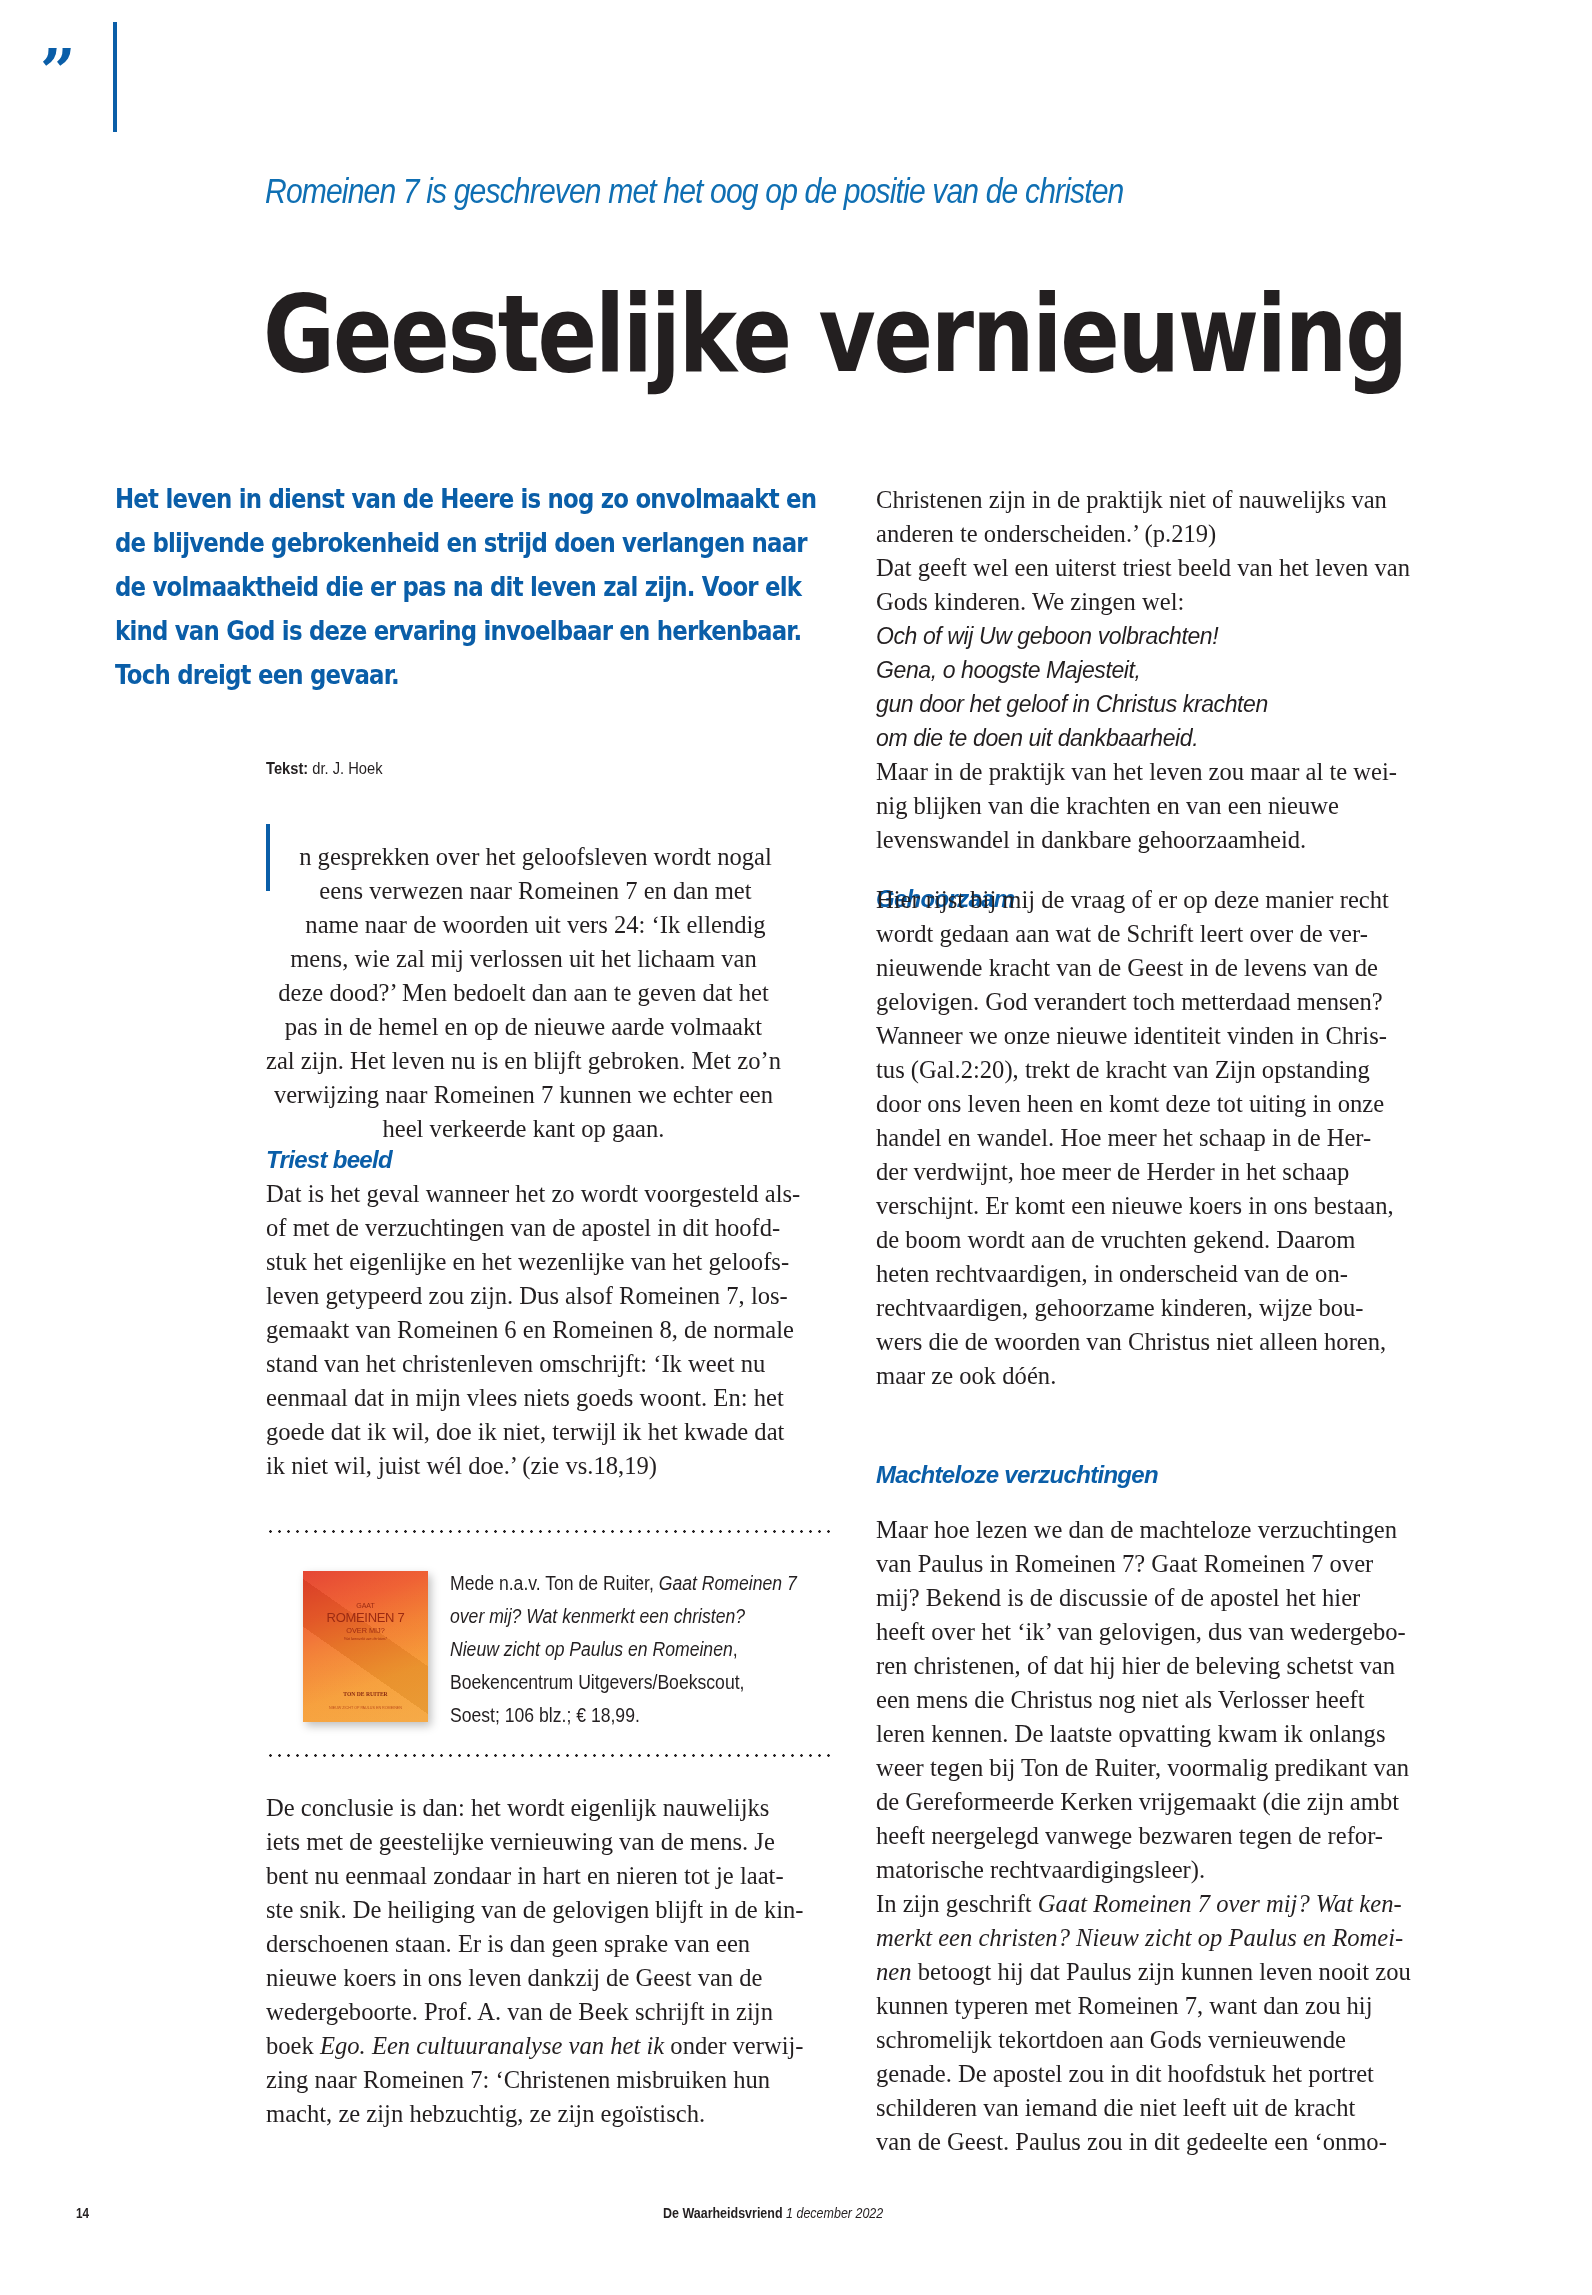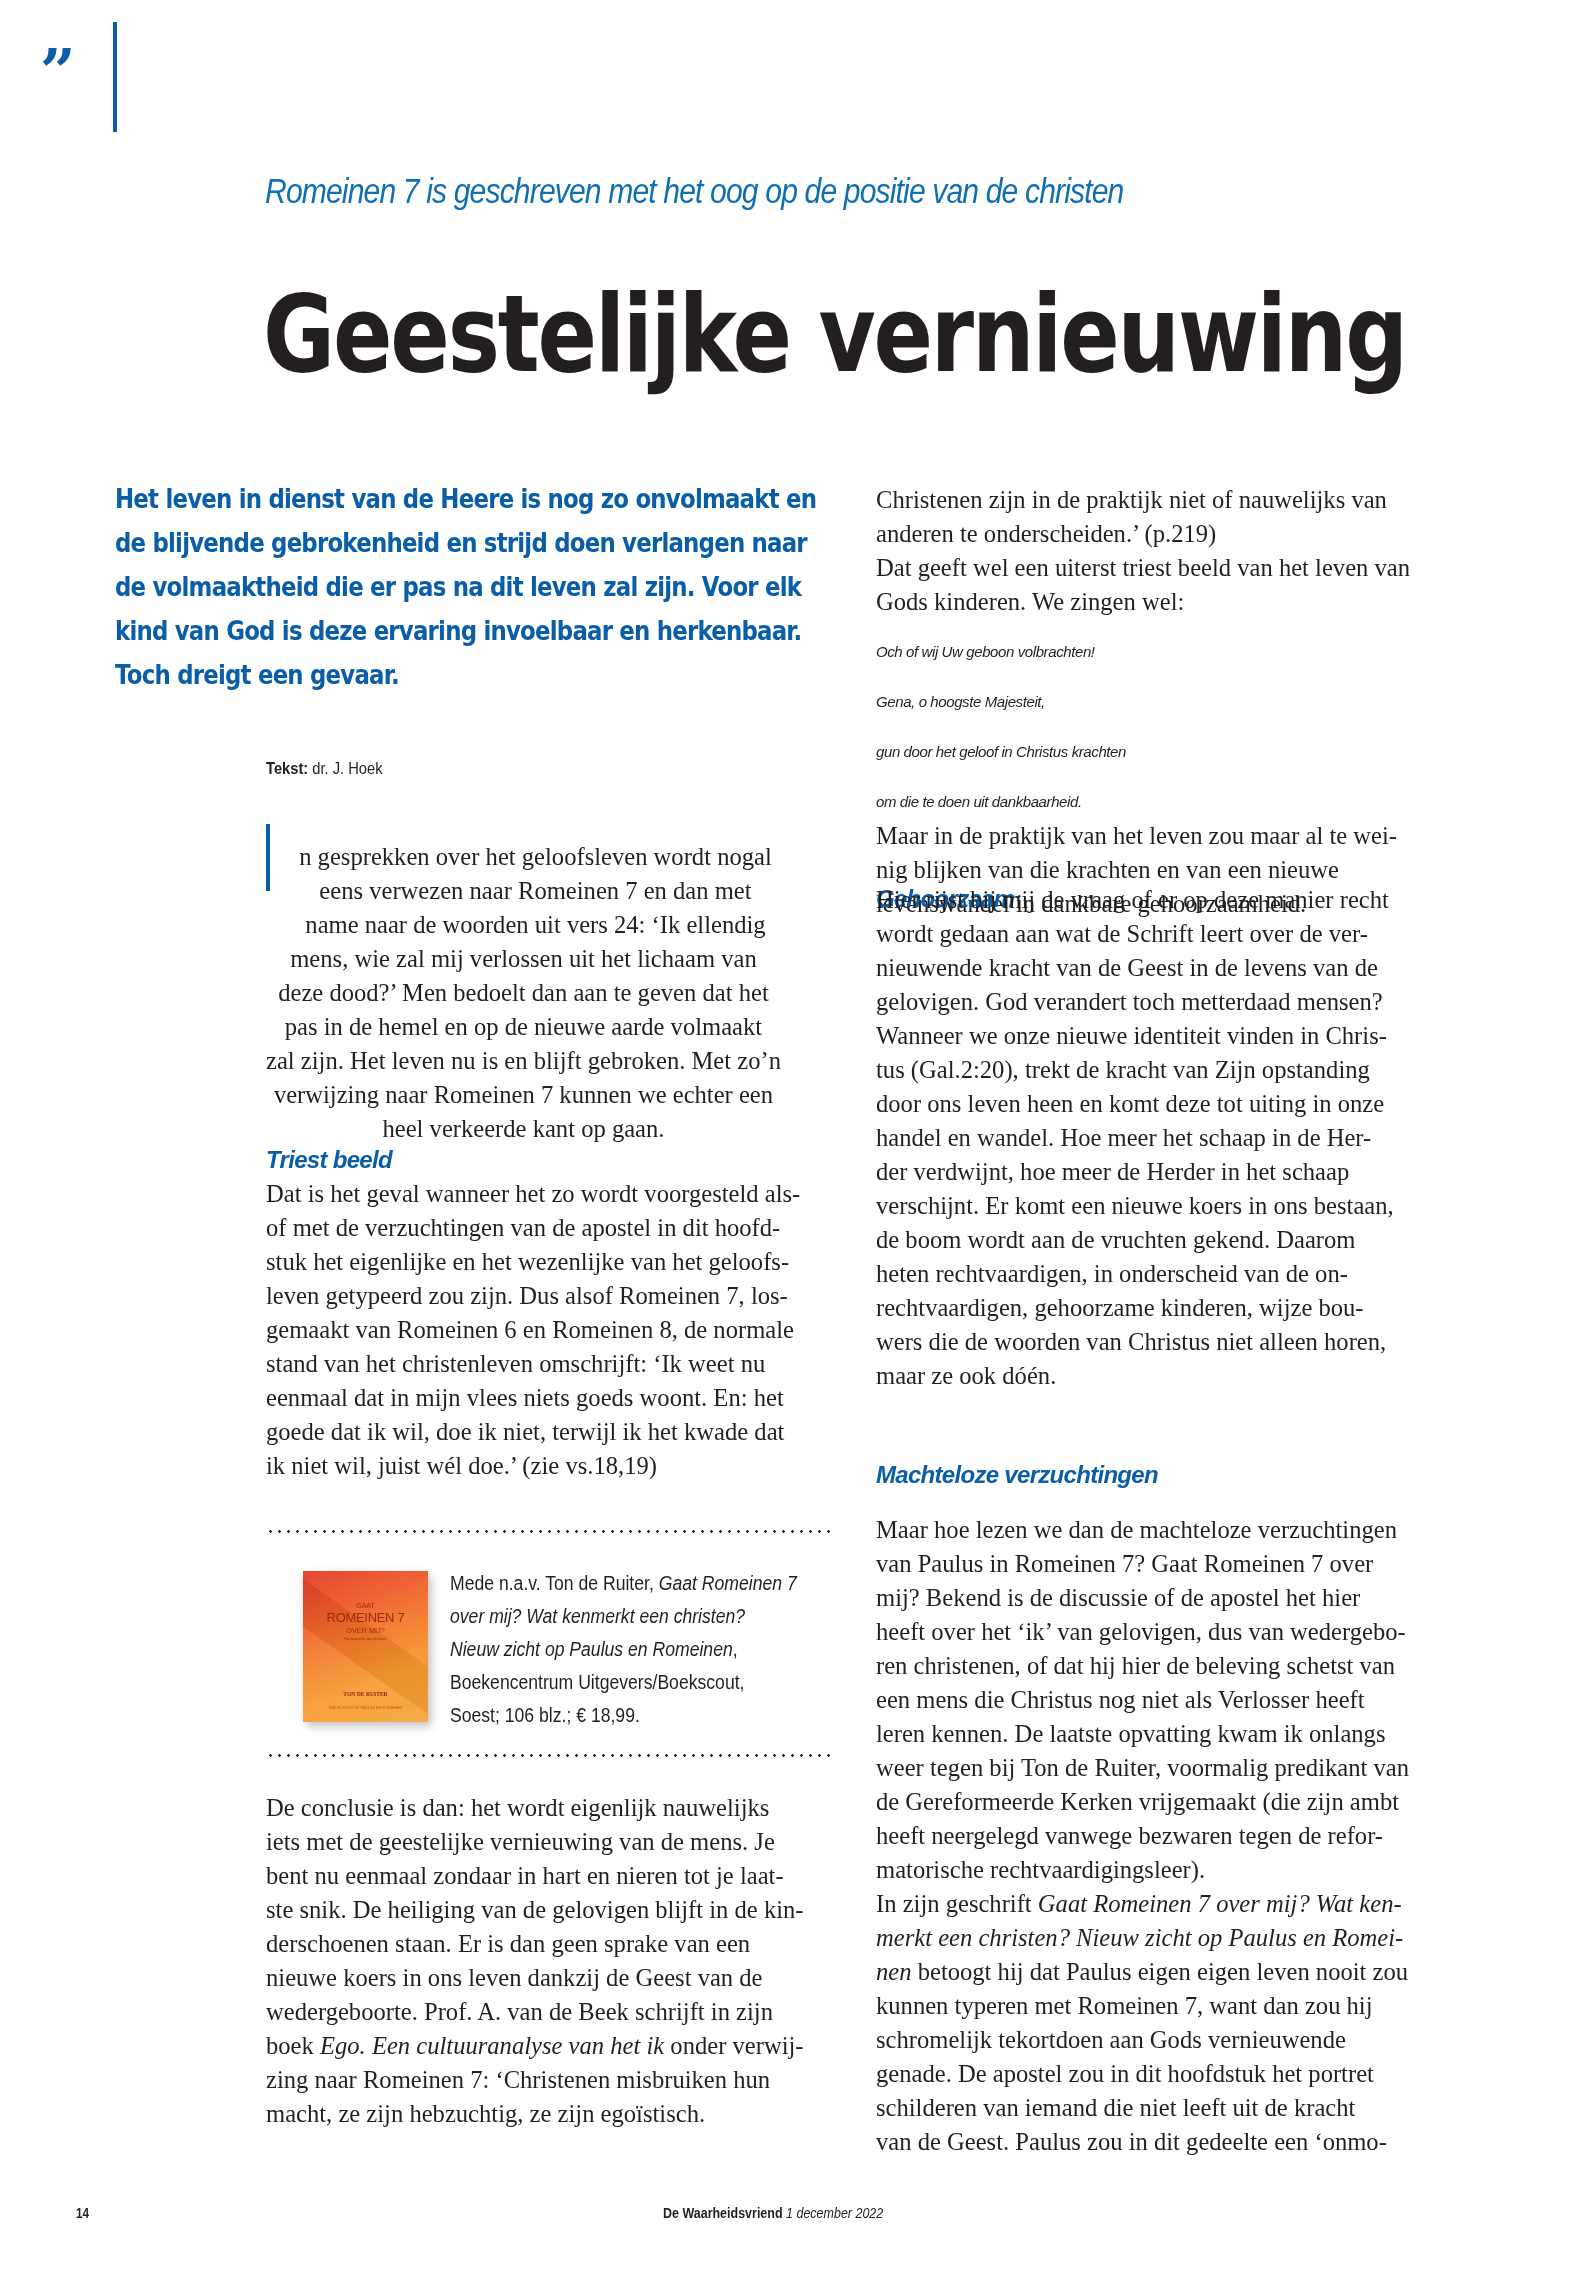--- a/index.html
+++ b/index.html
@@ -9,21 +9,21 @@
   .vline { left: 113px; top: 21.6px; width: 3.5px; height: 110px; background: #0a5ea8; }
   .kicker { left: 265px; top: 171px; font-family: "Liberation Sans", sans-serif; font-style: italic; font-size: 35px; color: #0f6fb3; letter-spacing: -1px; transform: scaleX(0.86); transform-origin: left top; white-space: nowrap; }
   .title { left: 263px; top: 274px; font-family: "DejaVu Sans", sans-serif; font-weight: bold; font-size: 107px; line-height: 121px; color: #231f20; letter-spacing: -2.6px; transform: scaleX(0.82); transform-origin: left top; white-space: nowrap; }
   .lead { left: 115px; top: 477px; width: 759px; font-family: "DejaVu Sans", sans-serif; font-weight: bold; font-size: 26px; line-height: 44px; color: #0a5ea8; letter-spacing: -0.9px; transform: scaleX(0.88); transform-origin: left top; }
   .lead div { white-space: nowrap; }
   .byline { left: 266px; top: 758px; font-family: "Liberation Sans", sans-serif; font-size: 17.3px; color: #231f20; transform: scaleX(0.85); transform-origin: left top; white-space: nowrap; }
   .byline b { font-weight: bold; }
   .col { font-family: "Liberation Serif", serif; font-size: 24.6px; line-height: 34px; color: #231f20; white-space: nowrap; }
   .col .ln { height: 34px; }
   .col .it { font-style: italic; }
-  .col .sans-it { font-family: "Liberation Sans", sans-serif; font-style: italic; font-size: 15px; letter-spacing: -0.4px; margin-top: 16px; }
+  .col .sans-it { font-family: "Liberation Sans", sans-serif; font-style: italic; font-size: 23px; letter-spacing: -0.4px; }
   .col-left { left: 266px; }
   .col-right { left: 876px; }
   .dropcap-bar { position: absolute; left: 266px; top: 824px; width: 3.5px; height: 67px; background: #0a5ea8; }
   .subhead { font-family: "Liberation Sans", sans-serif; font-style: italic; font-weight: bold; font-size: 24px; color: #0a5ea8; letter-spacing: -0.7px; white-space: nowrap; }
   .dots { left: 266px; width: 570px; height: 2.6px; background-image: radial-gradient(circle, #231f20 1.1px, transparent 1.4px); background-size: 9px 2.6px; background-repeat: repeat-x; }
   .book { left: 303px; top: 1571px; width: 125px; height: 151px; background: linear-gradient(160deg, #e43d2a 0%, #ee5a2a 25%, #f27a2a 45%, #f69a30 70%, #f5a53a 100%); box-shadow: 2.6px 4.3px 8.6px rgba(0,0,0,0.25); overflow: hidden; }
   .book .facet { position: absolute; inset: 0; background: linear-gradient(35deg, rgba(255,255,255,0.07) 0 40%, rgba(0,0,0,0.05) 40% 60%, rgba(255,255,255,0.05) 60%); }
   .book .bt { position: absolute; left: 0; width: 100%; text-align: center; color: #9b2a12; font-family: "Liberation Sans", sans-serif; white-space: nowrap; }
   .book .b1 { top: 31px; font-size: 7px; }
   .book .b2 { top: 39px; font-size: 13px; letter-spacing: -0.3px; }
@@ -158,21 +158,21 @@
   <div class="ln">heeft over het ‘ik’ van gelovigen, dus van wedergebo-</div>
   <div class="ln">ren christenen, of dat hij hier de beleving schetst van</div>
   <div class="ln">een mens die Christus nog niet als Verlosser heeft</div>
   <div class="ln">leren kennen. De laatste opvatting kwam ik onlangs</div>
   <div class="ln">weer tegen bij Ton de Ruiter, voormalig predikant van</div>
   <div class="ln">de Gereformeerde Kerken vrijgemaakt (die zijn ambt</div>
   <div class="ln">heeft neergelegd vanwege bezwaren tegen de refor-</div>
   <div class="ln">matorische rechtvaardigingsleer).</div>
   <div class="ln"><span>In zijn geschrift </span><span class="it">Gaat Romeinen 7 over mij? Wat ken-</span></div>
   <div class="ln it">merkt een christen? Nieuw zicht op Paulus en Romei-</div>
-  <div class="ln"><span class="it">nen</span><span> betoogt hij dat Paulus eigen eigen leven nooit zou</span></div>
+  <div class="ln"><span class="it">nen</span><span> betoogt hij dat Paulus zijn kunnen leven nooit zou</span></div>
   <div class="ln">kunnen typeren met Romeinen 7, want dan zou hij</div>
   <div class="ln">schromelijk tekortdoen aan Gods vernieuwende</div>
   <div class="ln">genade. De apostel zou in dit hoofdstuk het portret</div>
   <div class="ln">schilderen van iemand die niet leeft uit de kracht</div>
   <div class="ln">van de Geest. Paulus zou in dit gedeelte een ‘onmo-</div>
 </div>
 
 <div class="abs footer-page">14</div>
 <div class="abs footer-mag">
   <b>De Waarheidsvriend</b> <i>1 december 2022</i>

